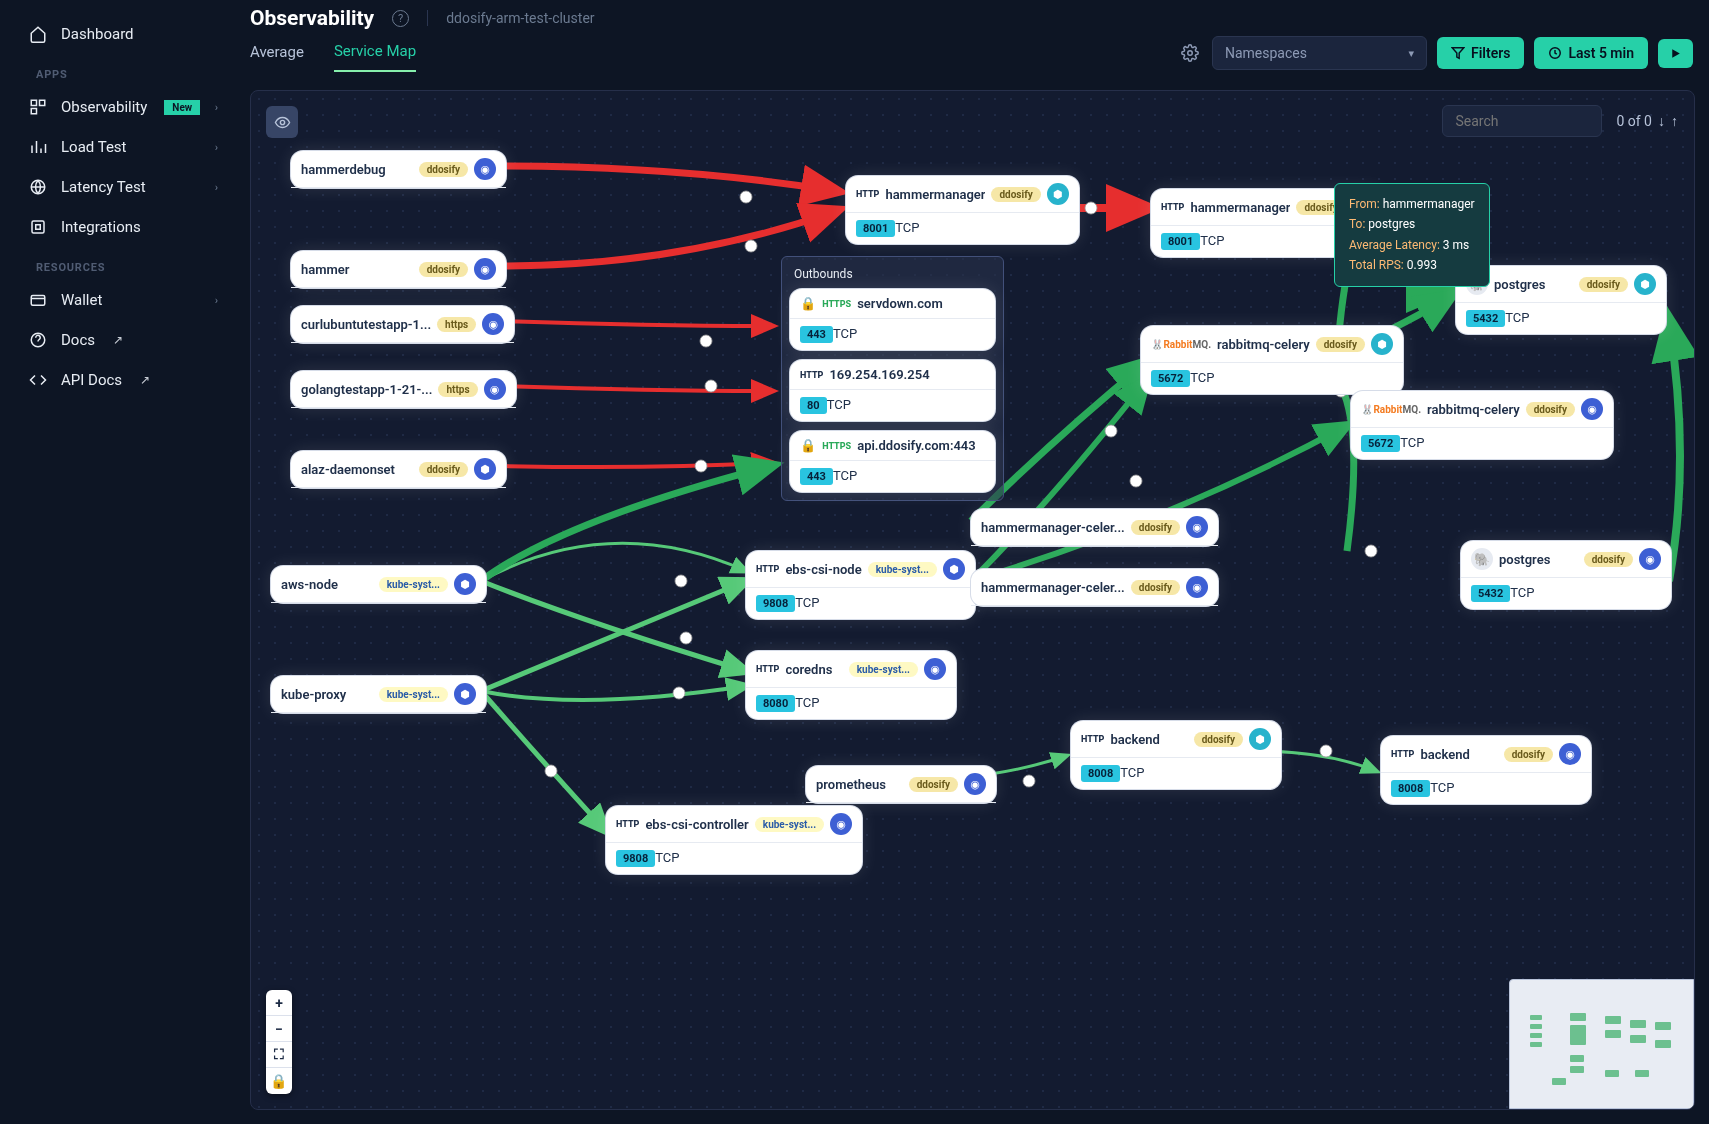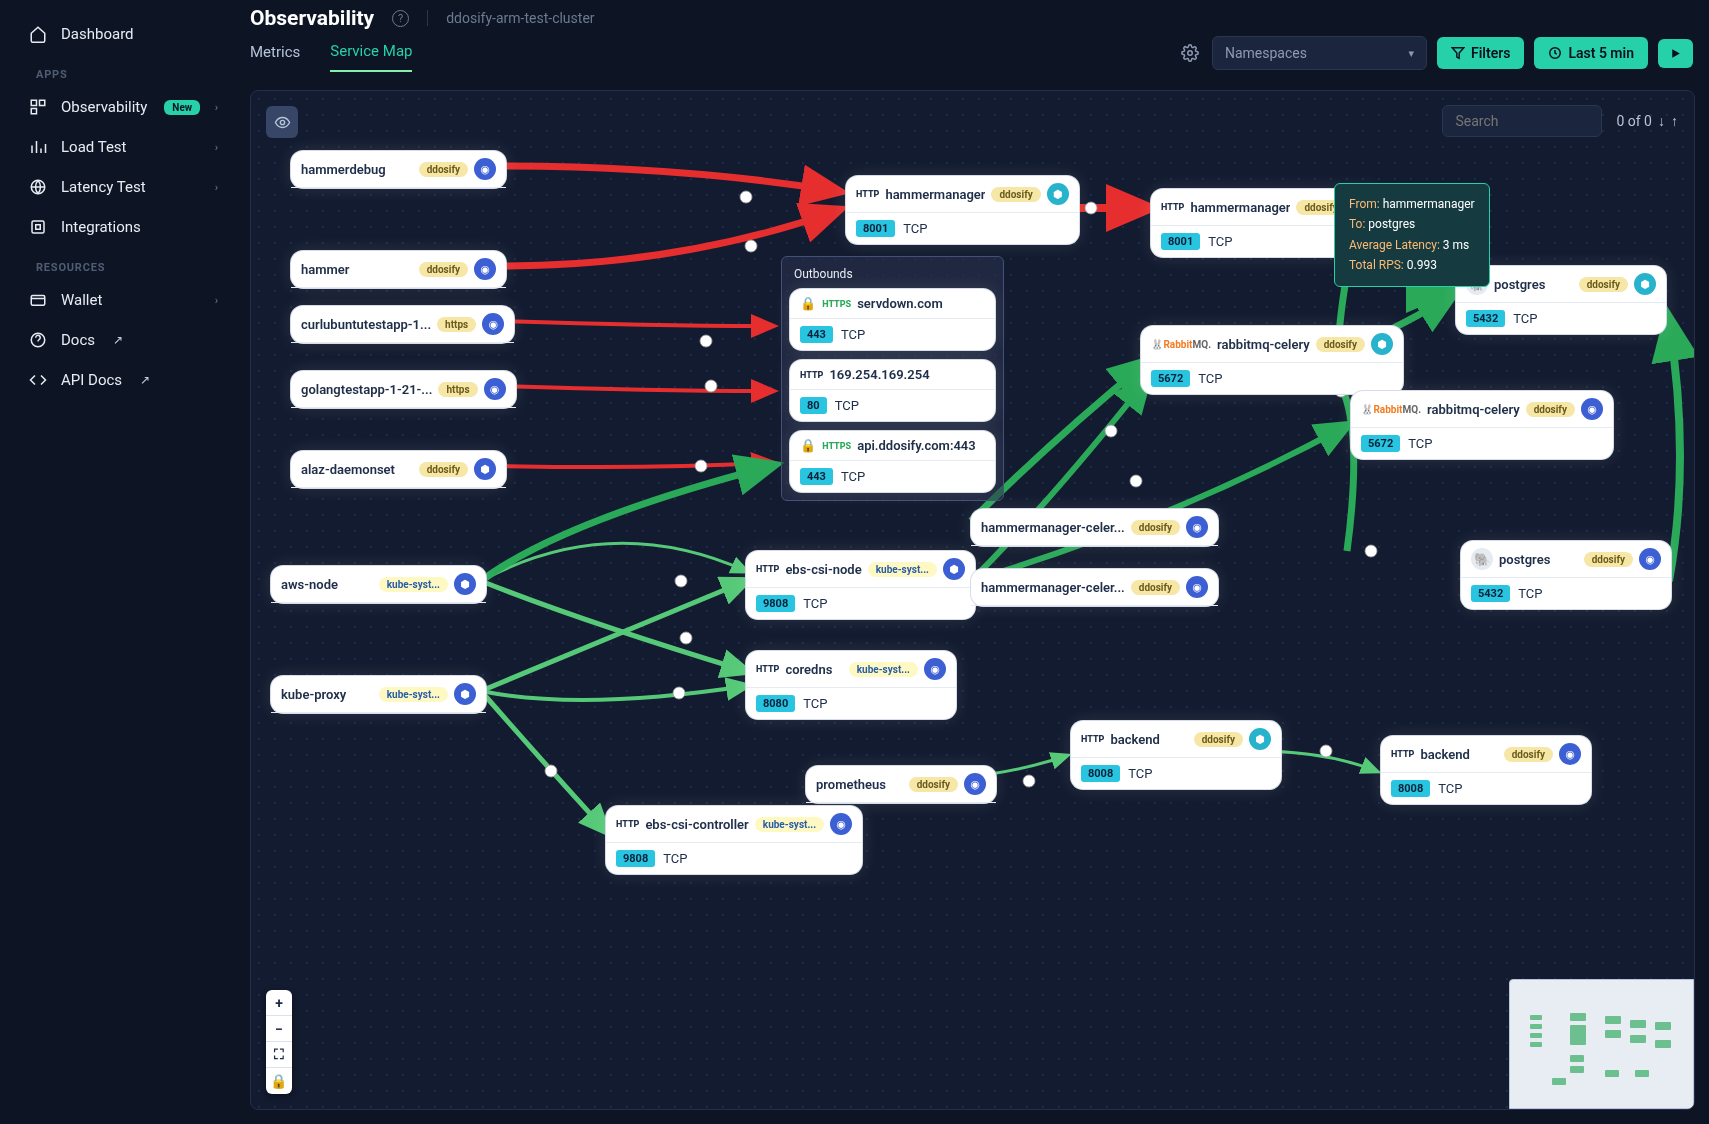--- a/index.html
+++ b/index.html
@@ -2,21 +2,21 @@
 <html><head>
 <meta charset="utf-8">
 <style>
   *{box-sizing:border-box;margin:0;padding:0;font-family:-apple-system,BlinkMacSystemFont,'Segoe UI',Roboto,sans-serif}
   body{background:#0d1524;color:#e7ecf3;width:1709px;height:1124px;overflow:hidden;position:relative}
   .sidebar{position:absolute;left:8px;top:0;width:230px;height:828px;background:#0d1524;padding:14px 0;z-index:10}
   .sidebar-item{display:flex;align-items:center;padding:10px 20px;cursor:pointer;color:#e7ecf3;font-size:15px;gap:13px}
   .sidebar-item .chev{margin-left:auto;color:#6b7a90;font-size:11px}
   .sidebar-section{padding:14px 28px 6px;color:#505c73;font-size:11px;font-weight:700;letter-spacing:.8px}
   .sidebar .ico{width:20px;height:20px;display:inline-flex;align-items:center;justify-content:center;color:#e7ecf3}
-  .badge-new{background:#26d0a8;color:#0d1524;font-size:10px;font-weight:700;padding:2px 8px;border-radius:6px;margin-left:4px}
+  .badge-new{background:#26d0a8;color:#0d1524;font-size:10px;font-weight:700;padding:2px 8px;border-radius:0;margin-left:4px}
   .ext{font-size:12px;margin-left:5px;opacity:.85}
   .main{position:absolute;left:230px;top:0;width:1479px;height:1124px}
   .topbar{height:36px;display:flex;align-items:center;padding:0 20px;gap:18px}
   .topbar h1{font-size:21px;font-weight:700;color:#fff}
   .help-ic{width:17px;height:17px;border:1.5px solid #6b7a90;border-radius:50%;display:inline-flex;align-items:center;justify-content:center;font-size:11px;color:#6b7a90}
   .cluster{color:#6b7a90;font-size:14px;border-left:1px solid #2a3550;padding-left:18px}
   .tabs{height:42px;display:flex;align-items:center;padding:0 20px;gap:30px;position:relative}
   .tab{font-size:15px;color:#b7c3d9;cursor:pointer;padding-bottom:10px}
   .tab.active{color:#26d0a8;border-bottom:2px solid #86efac}
   .toolbar{position:absolute;right:16px;top:0;display:flex;gap:10px;align-items:center}
@@ -34,21 +34,21 @@
   .node .hdr{display:flex;align-items:center;padding:7px 10px;gap:6px;border-bottom:1px solid #e6eaf1}
   .node .hdr .nm{font-weight:600;flex:1;white-space:nowrap;overflow:hidden;text-overflow:ellipsis}
   .node .hdr .proto{font-size:9px;font-weight:800;color:#20304a}
   .node .hdr .proto.https{color:#2aa959}
   .tag-pill{background:#f6e7a7;color:#6a5b1c;font-size:10px;font-weight:700;padding:2px 8px;border-radius:10px}
   .tag-pill.kube{background:#fef9c3;color:#2a5ca8}
   .ico-circle{width:22px;height:22px;border-radius:50%;display:inline-flex;align-items:center;justify-content:center;color:#fff;font-size:11px}
   .ic-blue{background:#3d5fd4}
   .ic-teal{background:#27b3cc}
   .ic-pg{background:#e6eaf1;color:#20304a;font-size:13px}
-  .node .prt{display:flex;align-items:center;padding:7px 10px;gap:8px}
+  .node .prt{display:flex;padding:7px 10px;}
   .port{background:#29c4e0;color:#07223a;font-weight:700;font-size:11px;padding:2px 7px;border-radius:3px}
   .tooltip{position:absolute;background:#153b40;border:1px solid #26d0a8;border-radius:6px;padding:10px 14px;color:#cdebe2;font-size:12px;line-height:1.7;z-index:30;min-width:150px}
   .tooltip .k{color:#fdba74}
   .tooltip .v{color:#fff}
   .outbounds{position:absolute;background:rgba(40,50,75,.6);border:1px solid #42507a;border-radius:6px;padding:8px}
   .outbounds>.ttl{color:#e7ecf3;font-size:12px;padding:2px 4px 8px}
   .outbounds .node{position:static;margin-bottom:10px;min-width:205px}
   .outbounds .node:last-child{margin-bottom:0}
   .zoom-ctl{position:absolute;left:15px;bottom:15px;display:flex;flex-direction:column;background:#fff;border-radius:6px;overflow:hidden;box-shadow:0 2px 6px rgba(0,0,0,.4)}
   .zoom-ctl div{width:26px;height:26px;display:flex;align-items:center;justify-content:center;color:#1d2b45;border-bottom:1px solid #dce1ec;cursor:pointer;font-size:14px;font-weight:700}
@@ -146,21 +146,21 @@
   </div>
 </div>
 
 <div class="main">
   <div class="topbar">
     <h1>Observability</h1>
     <span class="help-ic">?</span>
     <span class="cluster">ddosify-arm-test-cluster</span>
   </div>
   <div class="tabs">
-    <div class="tab">Metrics</div>
+    <div class="tab">Average</div>
     <div class="tab active">Service Map</div>
     <div class="toolbar">
       <span class="cog">
           <svg width="18" height="18" viewBox="0 0 24 24" fill="none" stroke="currentColor" stroke-width="2">
             <circle cx="12" cy="12" r="3"></circle>
             <path d="M19.4 15a1.7 1.7 0 00.34 1.87l.06.06a2 2 0 11-2.83 2.83l-.06-.06a1.7 1.7 0 00-1.87-.34 1.7 1.7 0 00-1 1.56V21a2 2 0 11-4 0v-.09a1.7 1.7 0 00-1-1.56 1.7 1.7 0 00-1.87.34l-.06.06a2 2 0 11-2.83-2.83l.06-.06a1.7 1.7 0 00.34-1.87 1.7 1.7 0 00-1.56-1H3a2 2 0 110-4h.09a1.7 1.7 0 001.56-1 1.7 1.7 0 00-.34-1.87l-.06-.06a2 2 0 112.83-2.83l.06.06a1.7 1.7 0 001.87.34H9a1.7 1.7 0 001-1.56V3a2 2 0 114 0v.09a1.7 1.7 0 001 1.56 1.7 1.7 0 001.87-.34l.06-.06a2 2 0 112.83 2.83l-.06.06a1.7 1.7 0 00-.34 1.87V9a1.7 1.7 0 001.56 1H21a2 2 0 110 4h-.09a1.7 1.7 0 00-1.56 1z"></path>
           </svg>
         </span>
       <div class="dd">
         <span>Namespaces</span>

